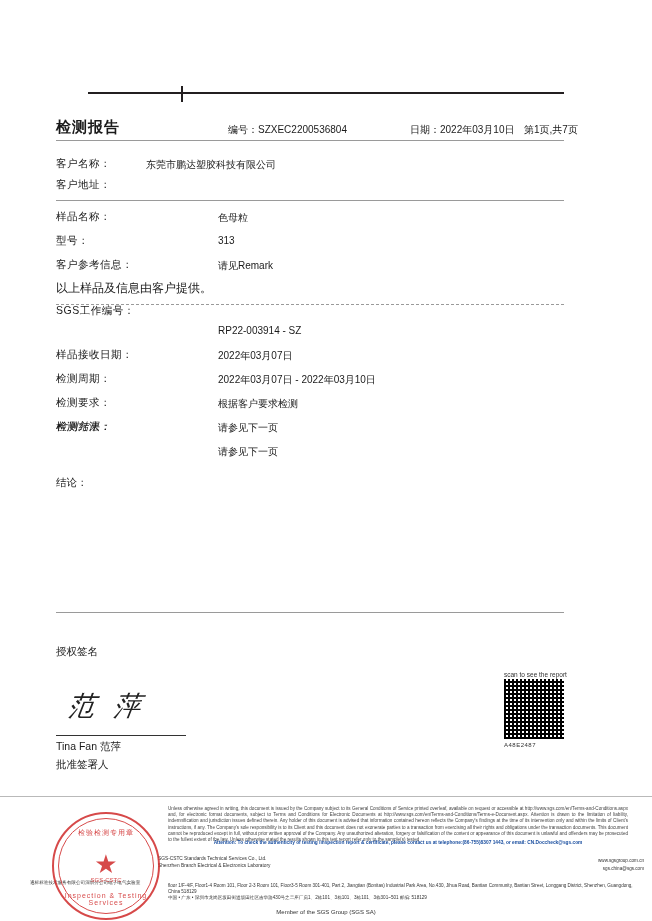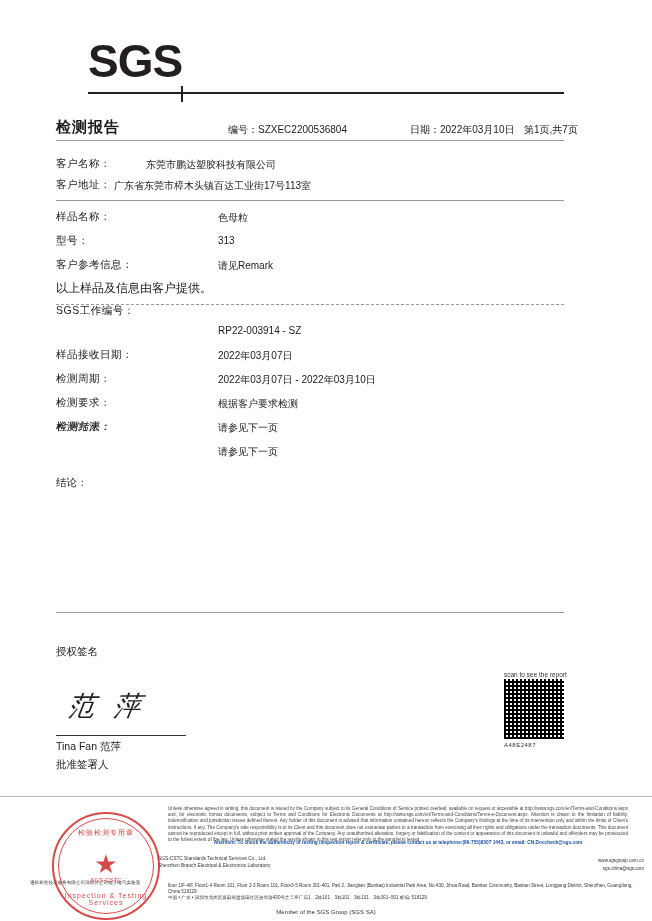--- a/index.html
+++ b/index.html
@@ -331,40 +331,38 @@
     top: 858px;
     font-size: 4.6px;
     color: #333;
   }
 </style>
 </head>
 <body>
 
 <div class="page">
 
-  <div class="sgs-logo">SGS</div>
   <div class="logo-rule"></div>
   <div class="logo-tick"></div>
 
   <div class="report-title">检测报告</div>
   <div class="rep-no">
     <span>编号：</span><span>SZXEC2200536804</span>
   </div>
   <div class="rep-date">
     <span>日期：</span><span>2022年03月10日</span>
   </div>
   <div class="rep-page">第1页,共7页</div>
 
   <div class="hr" style="left:56px; top:140px; width:508px;"></div>
 
   <div class="fld-label" style="left:56px; top:157px;">客户名称：</div>
   <div class="fld-value" style="left:146px; top:158px;">东莞市鹏达塑胶科技有限公司</div>
 
   <div class="fld-label" style="left:56px; top:178px;">客户地址：</div>
-  <div class="fld-value" style="left:114px; top:179px;">广东省东莞市樟木头镇百达工业街17号113室</div>
 
   <div class="hr" style="left:56px; top:200px; width:508px;"></div>
 
   <div class="fld-label" style="left:56px; top:210px;">样品名称：</div>
   <div class="fld-value" style="left:218px; top:211px;">色母粒</div>
 
   <div class="fld-label" style="left:56px; top:234px;">型号：</div>
   <div class="fld-value" style="left:218px; top:235px;">313</div>
 
   <div class="fld-label" style="left:56px; top:258px;">客户参考信息：</div>

